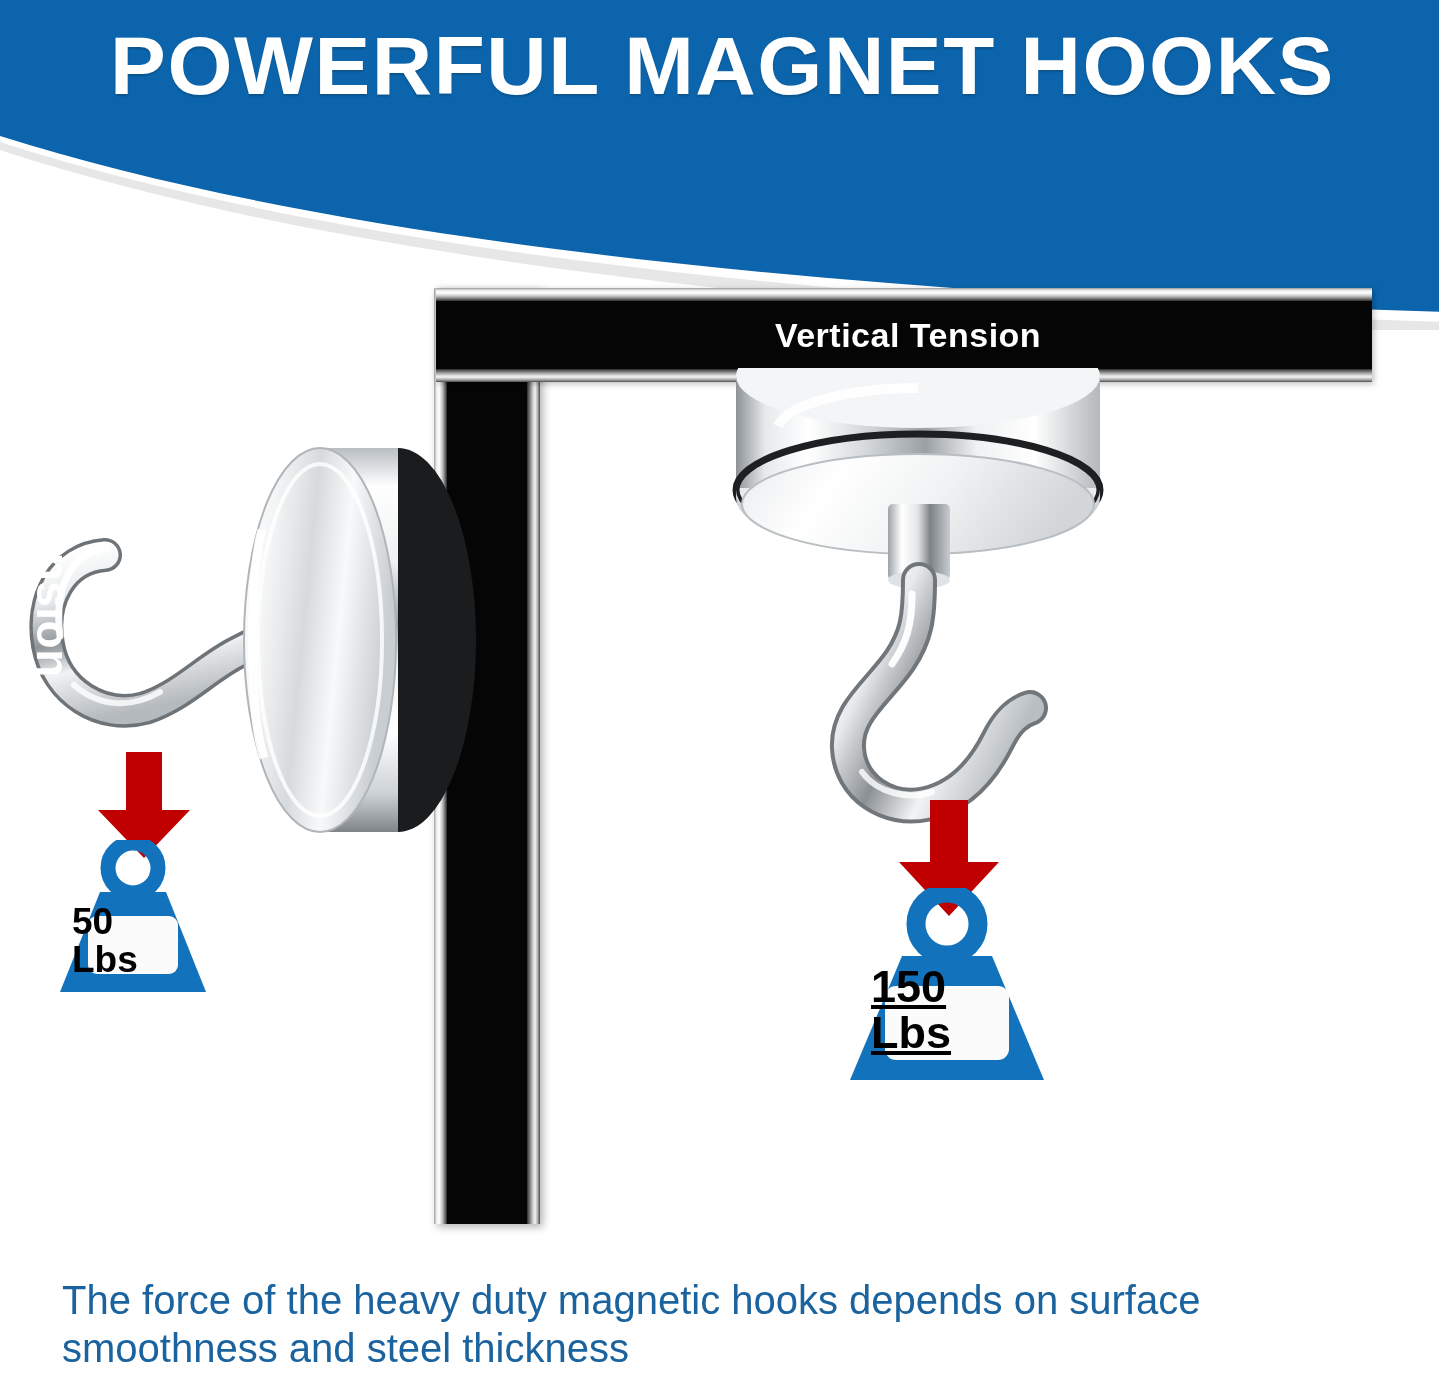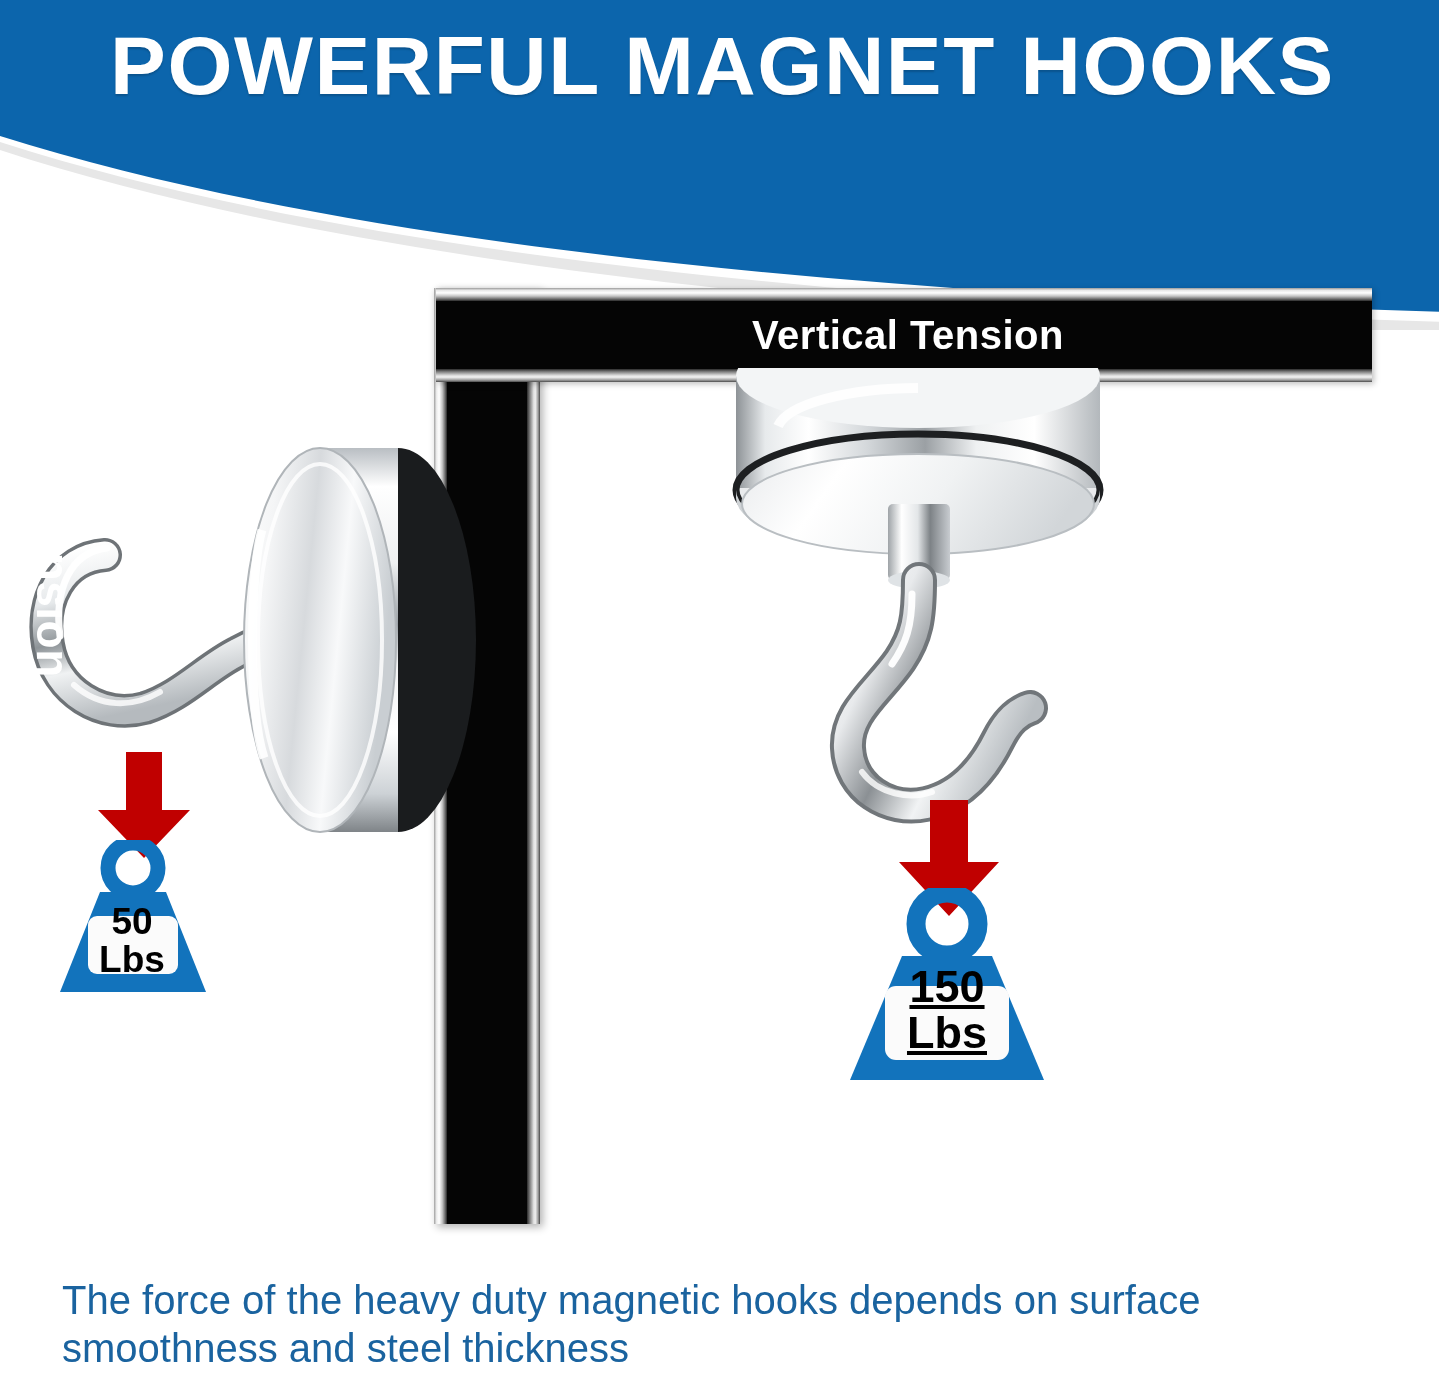--- a/index.html
+++ b/index.html
@@ -65,21 +65,21 @@
   .bar-h .edge-top { top: 0; }
   .bar-h .edge-bot { bottom: 0;
     background: linear-gradient(to bottom, #2b2b2b 0%, #7a7a7a 20%, #d8d8d8 48%, #f2f2f2 62%, #9e9e9e 85%, #4a4a4a 100%); }
   .bar-h-label {
     position: absolute;
     left: 0; top: 0;
     width: 100%; height: 94px;
     display: flex; align-items: center; justify-content: center;
     color: #ffffff;
     font-weight: bold;
-    font-size: 40px;
+    font-size: 34px;
     letter-spacing: 0.5px;
     padding-left: 8px;
     box-sizing: border-box;
   }
 
   .bar-v {
     position: absolute;
     left: 434px; top: 288px;
     width: 106px; height: 936px;
     background: #050505;
@@ -117,21 +117,20 @@
   .arrow-left  { position: absolute; left: 92px;  top: 752px; }
   .arrow-right { position: absolute; left: 893px; top: 800px; }
 
   
   .weight-left  { position: absolute; left: 42px;  top: 840px; }
   .weight-right { position: absolute; left: 828px; top: 888px; }
   .weight-text {
     position: absolute;
     display: flex;
     flex-direction: column;
-    align-items: center;
     justify-content: center;
     color: #000000;
     font-weight: bold;
     line-height: 1.02;
   }
   .weight-left .weight-text {
     left: 30px; top: 58px; width: 120px; height: 86px; font-size: 37px;
   }
   .weight-right .weight-text {
     left: 43px; top: 70px; width: 152px; height: 104px; font-size: 45px; text-decoration: underline;

